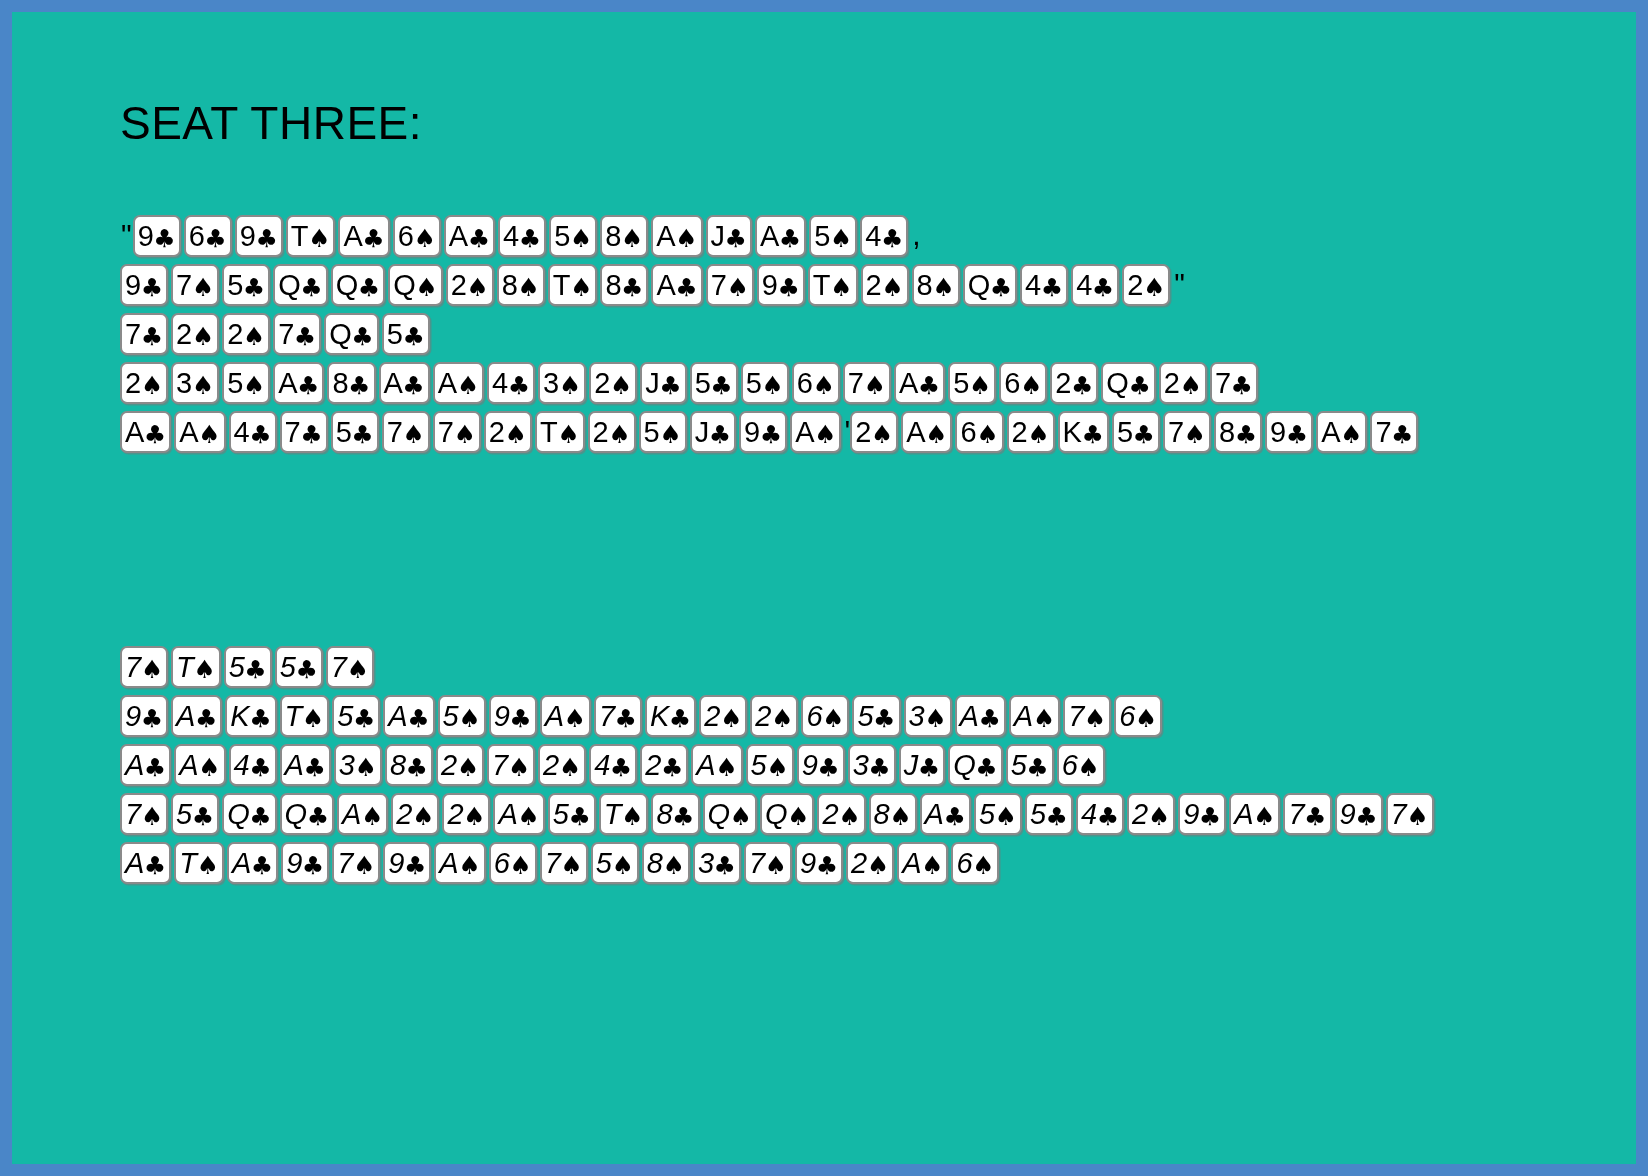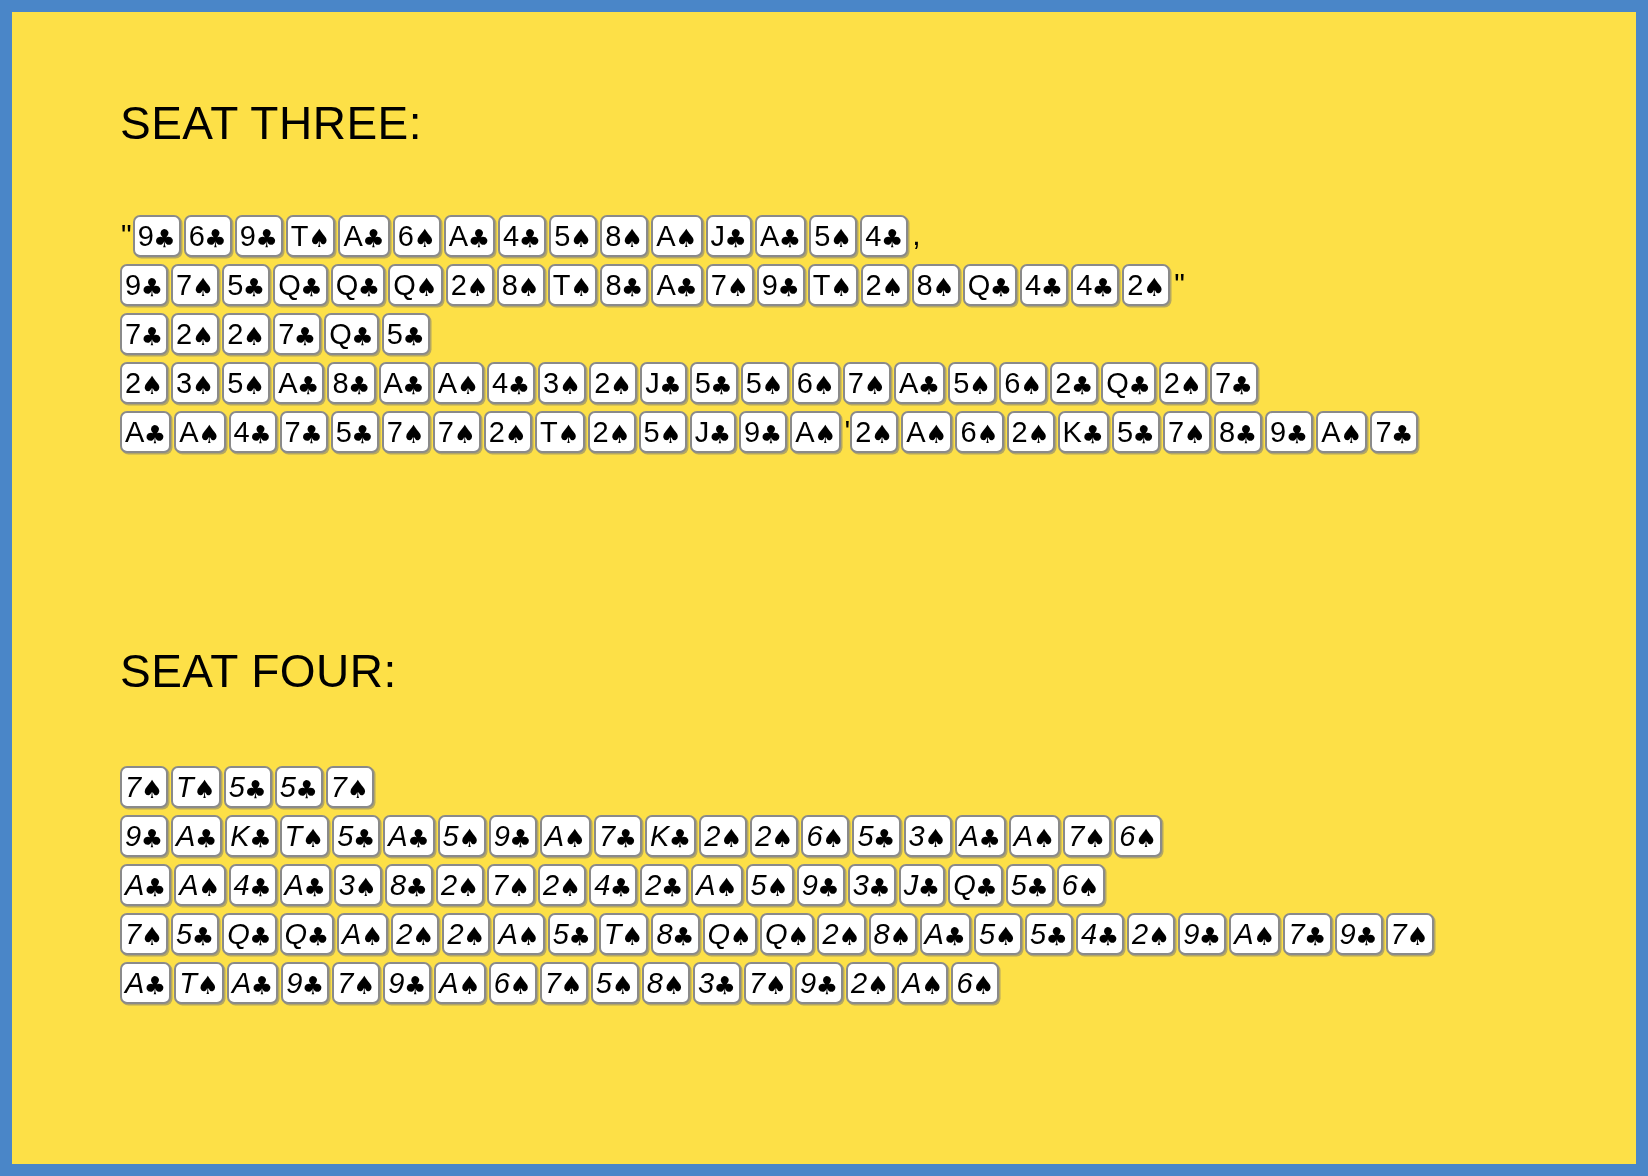--- a/index.html
+++ b/index.html
@@ -12,21 +12,21 @@
     background: #4a86c8;
     font-family: "Liberation Sans", sans-serif;
     overflow: hidden;
   }
   .page {
     position: absolute;
     left: 12px;
     top: 12px;
     width: 1624px;
     height: 1152px;
-    background: #fde047;
+    background: #14b8a6;
     box-sizing: border-box;
     overflow: hidden;
   }
   .content {
     padding: 60px 0 0 108px;
   }
   .section-title {
     font-family: "Liberation Sans", sans-serif;
     font-size: 46px;
     font-weight: 400;
@@ -102,21 +102,20 @@
       <div class="cards-block">
           <div class="card-row"><span class="punct">"</span><span class="card"><span class="rank">9</span><span class="suit">♣</span></span><span class="card"><span class="rank">6</span><span class="suit">♣</span></span><span class="card"><span class="rank">9</span><span class="suit">♣</span></span><span class="card"><span class="rank">T</span><span class="suit">♠</span></span><span class="card"><span class="rank">A</span><span class="suit">♣</span></span><span class="card"><span class="rank">6</span><span class="suit">♠</span></span><span class="card"><span class="rank">A</span><span class="suit">♣</span></span><span class="card"><span class="rank">4</span><span class="suit">♣</span></span><span class="card"><span class="rank">5</span><span class="suit">♠</span></span><span class="card"><span class="rank">8</span><span class="suit">♠</span></span><span class="card"><span class="rank">A</span><span class="suit">♠</span></span><span class="card"><span class="rank">J</span><span class="suit">♣</span></span><span class="card"><span class="rank">A</span><span class="suit">♣</span></span><span class="card"><span class="rank">5</span><span class="suit">♠</span></span><span class="card"><span class="rank">4</span><span class="suit">♣</span></span><span class="punct">,</span></div>
           <div class="card-row"><span class="card"><span class="rank">9</span><span class="suit">♣</span></span><span class="card"><span class="rank">7</span><span class="suit">♠</span></span><span class="card"><span class="rank">5</span><span class="suit">♣</span></span><span class="card"><span class="rank">Q</span><span class="suit">♣</span></span><span class="card"><span class="rank">Q</span><span class="suit">♣</span></span><span class="card"><span class="rank">Q</span><span class="suit">♠</span></span><span class="card"><span class="rank">2</span><span class="suit">♠</span></span><span class="card"><span class="rank">8</span><span class="suit">♠</span></span><span class="card"><span class="rank">T</span><span class="suit">♠</span></span><span class="card"><span class="rank">8</span><span class="suit">♣</span></span><span class="card"><span class="rank">A</span><span class="suit">♣</span></span><span class="card"><span class="rank">7</span><span class="suit">♠</span></span><span class="card"><span class="rank">9</span><span class="suit">♣</span></span><span class="card"><span class="rank">T</span><span class="suit">♠</span></span><span class="card"><span class="rank">2</span><span class="suit">♠</span></span><span class="card"><span class="rank">8</span><span class="suit">♠</span></span><span class="card"><span class="rank">Q</span><span class="suit">♣</span></span><span class="card"><span class="rank">4</span><span class="suit">♣</span></span><span class="card"><span class="rank">4</span><span class="suit">♣</span></span><span class="card"><span class="rank">2</span><span class="suit">♠</span></span><span class="punct">"</span></div>
           <div class="card-row"><span class="card"><span class="rank">7</span><span class="suit">♣</span></span><span class="card"><span class="rank">2</span><span class="suit">♠</span></span><span class="card"><span class="rank">2</span><span class="suit">♠</span></span><span class="card"><span class="rank">7</span><span class="suit">♣</span></span><span class="card"><span class="rank">Q</span><span class="suit">♣</span></span><span class="card"><span class="rank">5</span><span class="suit">♣</span></span></div>
           <div class="card-row"><span class="card"><span class="rank">2</span><span class="suit">♠</span></span><span class="card"><span class="rank">3</span><span class="suit">♠</span></span><span class="card"><span class="rank">5</span><span class="suit">♠</span></span><span class="card"><span class="rank">A</span><span class="suit">♣</span></span><span class="card"><span class="rank">8</span><span class="suit">♣</span></span><span class="card"><span class="rank">A</span><span class="suit">♣</span></span><span class="card"><span class="rank">A</span><span class="suit">♠</span></span><span class="card"><span class="rank">4</span><span class="suit">♣</span></span><span class="card"><span class="rank">3</span><span class="suit">♠</span></span><span class="card"><span class="rank">2</span><span class="suit">♠</span></span><span class="card"><span class="rank">J</span><span class="suit">♣</span></span><span class="card"><span class="rank">5</span><span class="suit">♣</span></span><span class="card"><span class="rank">5</span><span class="suit">♠</span></span><span class="card"><span class="rank">6</span><span class="suit">♠</span></span><span class="card"><span class="rank">7</span><span class="suit">♠</span></span><span class="card"><span class="rank">A</span><span class="suit">♣</span></span><span class="card"><span class="rank">5</span><span class="suit">♠</span></span><span class="card"><span class="rank">6</span><span class="suit">♠</span></span><span class="card"><span class="rank">2</span><span class="suit">♣</span></span><span class="card"><span class="rank">Q</span><span class="suit">♣</span></span><span class="card"><span class="rank">2</span><span class="suit">♠</span></span><span class="card"><span class="rank">7</span><span class="suit">♣</span></span></div>
           <div class="card-row"><span class="card"><span class="rank">A</span><span class="suit">♣</span></span><span class="card"><span class="rank">A</span><span class="suit">♠</span></span><span class="card"><span class="rank">4</span><span class="suit">♣</span></span><span class="card"><span class="rank">7</span><span class="suit">♣</span></span><span class="card"><span class="rank">5</span><span class="suit">♣</span></span><span class="card"><span class="rank">7</span><span class="suit">♠</span></span><span class="card"><span class="rank">7</span><span class="suit">♠</span></span><span class="card"><span class="rank">2</span><span class="suit">♠</span></span><span class="card"><span class="rank">T</span><span class="suit">♠</span></span><span class="card"><span class="rank">2</span><span class="suit">♠</span></span><span class="card"><span class="rank">5</span><span class="suit">♠</span></span><span class="card"><span class="rank">J</span><span class="suit">♣</span></span><span class="card"><span class="rank">9</span><span class="suit">♣</span></span><span class="card"><span class="rank">A</span><span class="suit">♠</span></span><span class="punct" style="padding: 0px;">'</span><span class="card"><span class="rank">2</span><span class="suit">♠</span></span><span class="card"><span class="rank">A</span><span class="suit">♠</span></span><span class="card"><span class="rank">6</span><span class="suit">♠</span></span><span class="card"><span class="rank">2</span><span class="suit">♠</span></span><span class="card"><span class="rank">K</span><span class="suit">♣</span></span><span class="card"><span class="rank">5</span><span class="suit">♣</span></span><span class="card"><span class="rank">7</span><span class="suit">♠</span></span><span class="card"><span class="rank">8</span><span class="suit">♣</span></span><span class="card"><span class="rank">9</span><span class="suit">♣</span></span><span class="card"><span class="rank">A</span><span class="suit">♠</span></span><span class="card"><span class="rank">7</span><span class="suit">♣</span></span></div>
         </div>
     </div>
 
     <div class="section section-two">
-      <h1 class="section-title">SEAT FOUR:</h1>
       <div class="cards-block">
           <div class="card-row"><span class="card"><span class="rank">7</span><span class="suit">♠</span></span><span class="card"><span class="rank">T</span><span class="suit">♠</span></span><span class="card"><span class="rank">5</span><span class="suit">♣</span></span><span class="card"><span class="rank">5</span><span class="suit">♣</span></span><span class="card"><span class="rank">7</span><span class="suit">♠</span></span></div>
           <div class="card-row"><span class="card"><span class="rank">9</span><span class="suit">♣</span></span><span class="card"><span class="rank">A</span><span class="suit">♣</span></span><span class="card"><span class="rank">K</span><span class="suit">♣</span></span><span class="card"><span class="rank">T</span><span class="suit">♠</span></span><span class="card"><span class="rank">5</span><span class="suit">♣</span></span><span class="card"><span class="rank">A</span><span class="suit">♣</span></span><span class="card"><span class="rank">5</span><span class="suit">♠</span></span><span class="card"><span class="rank">9</span><span class="suit">♣</span></span><span class="card"><span class="rank">A</span><span class="suit">♠</span></span><span class="card"><span class="rank">7</span><span class="suit">♣</span></span><span class="card"><span class="rank">K</span><span class="suit">♣</span></span><span class="card"><span class="rank">2</span><span class="suit">♠</span></span><span class="card"><span class="rank">2</span><span class="suit">♠</span></span><span class="card"><span class="rank">6</span><span class="suit">♠</span></span><span class="card"><span class="rank">5</span><span class="suit">♣</span></span><span class="card"><span class="rank">3</span><span class="suit">♠</span></span><span class="card"><span class="rank">A</span><span class="suit">♣</span></span><span class="card"><span class="rank">A</span><span class="suit">♠</span></span><span class="card"><span class="rank">7</span><span class="suit">♠</span></span><span class="card"><span class="rank">6</span><span class="suit">♠</span></span></div>
           <div class="card-row"><span class="card"><span class="rank">A</span><span class="suit">♣</span></span><span class="card"><span class="rank">A</span><span class="suit">♠</span></span><span class="card"><span class="rank">4</span><span class="suit">♣</span></span><span class="card"><span class="rank">A</span><span class="suit">♣</span></span><span class="card"><span class="rank">3</span><span class="suit">♠</span></span><span class="card"><span class="rank">8</span><span class="suit">♣</span></span><span class="card"><span class="rank">2</span><span class="suit">♠</span></span><span class="card"><span class="rank">7</span><span class="suit">♠</span></span><span class="card"><span class="rank">2</span><span class="suit">♠</span></span><span class="card"><span class="rank">4</span><span class="suit">♣</span></span><span class="card"><span class="rank">2</span><span class="suit">♣</span></span><span class="card"><span class="rank">A</span><span class="suit">♠</span></span><span class="card"><span class="rank">5</span><span class="suit">♠</span></span><span class="card"><span class="rank">9</span><span class="suit">♣</span></span><span class="card"><span class="rank">3</span><span class="suit">♣</span></span><span class="card"><span class="rank">J</span><span class="suit">♣</span></span><span class="card"><span class="rank">Q</span><span class="suit">♣</span></span><span class="card"><span class="rank">5</span><span class="suit">♣</span></span><span class="card"><span class="rank">6</span><span class="suit">♠</span></span></div>
           <div class="card-row"><span class="card"><span class="rank">7</span><span class="suit">♠</span></span><span class="card"><span class="rank">5</span><span class="suit">♣</span></span><span class="card"><span class="rank">Q</span><span class="suit">♣</span></span><span class="card"><span class="rank">Q</span><span class="suit">♣</span></span><span class="card"><span class="rank">A</span><span class="suit">♠</span></span><span class="card"><span class="rank">2</span><span class="suit">♠</span></span><span class="card"><span class="rank">2</span><span class="suit">♠</span></span><span class="card"><span class="rank">A</span><span class="suit">♠</span></span><span class="card"><span class="rank">5</span><span class="suit">♣</span></span><span class="card"><span class="rank">T</span><span class="suit">♠</span></span><span class="card"><span class="rank">8</span><span class="suit">♣</span></span><span class="card"><span class="rank">Q</span><span class="suit">♠</span></span><span class="card"><span class="rank">Q</span><span class="suit">♠</span></span><span class="card"><span class="rank">2</span><span class="suit">♠</span></span><span class="card"><span class="rank">8</span><span class="suit">♠</span></span><span class="card"><span class="rank">A</span><span class="suit">♣</span></span><span class="card"><span class="rank">5</span><span class="suit">♠</span></span><span class="card"><span class="rank">5</span><span class="suit">♣</span></span><span class="card"><span class="rank">4</span><span class="suit">♣</span></span><span class="card"><span class="rank">2</span><span class="suit">♠</span></span><span class="card"><span class="rank">9</span><span class="suit">♣</span></span><span class="card"><span class="rank">A</span><span class="suit">♠</span></span><span class="card"><span class="rank">7</span><span class="suit">♣</span></span><span class="card"><span class="rank">9</span><span class="suit">♣</span></span><span class="card"><span class="rank">7</span><span class="suit">♠</span></span></div>
           <div class="card-row"><span class="card"><span class="rank">A</span><span class="suit">♣</span></span><span class="card"><span class="rank">T</span><span class="suit">♠</span></span><span class="card"><span class="rank">A</span><span class="suit">♣</span></span><span class="card"><span class="rank">9</span><span class="suit">♣</span></span><span class="card"><span class="rank">7</span><span class="suit">♠</span></span><span class="card"><span class="rank">9</span><span class="suit">♣</span></span><span class="card"><span class="rank">A</span><span class="suit">♠</span></span><span class="card"><span class="rank">6</span><span class="suit">♠</span></span><span class="card"><span class="rank">7</span><span class="suit">♠</span></span><span class="card"><span class="rank">5</span><span class="suit">♠</span></span><span class="card"><span class="rank">8</span><span class="suit">♠</span></span><span class="card"><span class="rank">3</span><span class="suit">♣</span></span><span class="card"><span class="rank">7</span><span class="suit">♠</span></span><span class="card"><span class="rank">9</span><span class="suit">♣</span></span><span class="card"><span class="rank">2</span><span class="suit">♠</span></span><span class="card"><span class="rank">A</span><span class="suit">♠</span></span><span class="card"><span class="rank">6</span><span class="suit">♠</span></span></div>
         </div>
     </div>
 
   </div>

